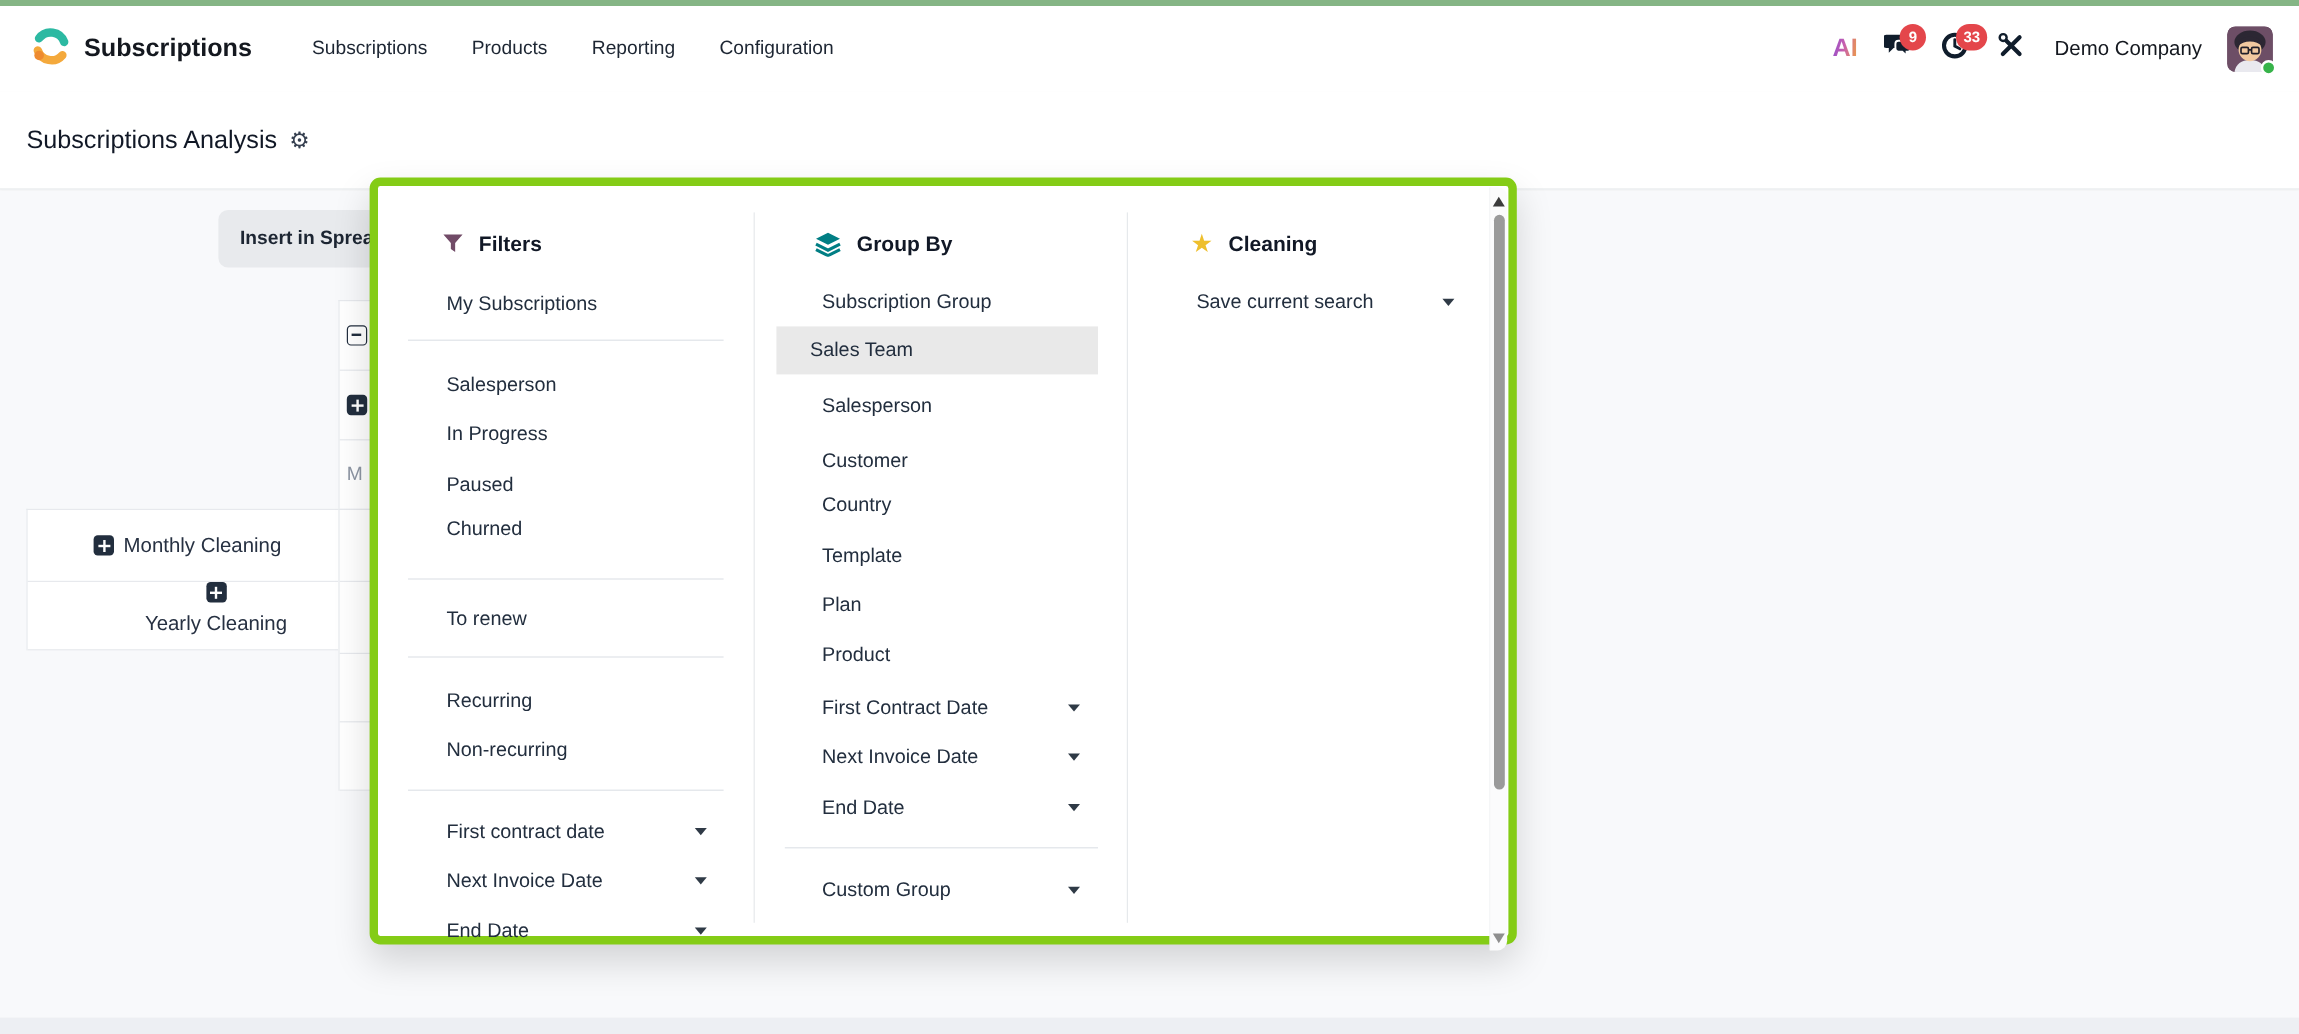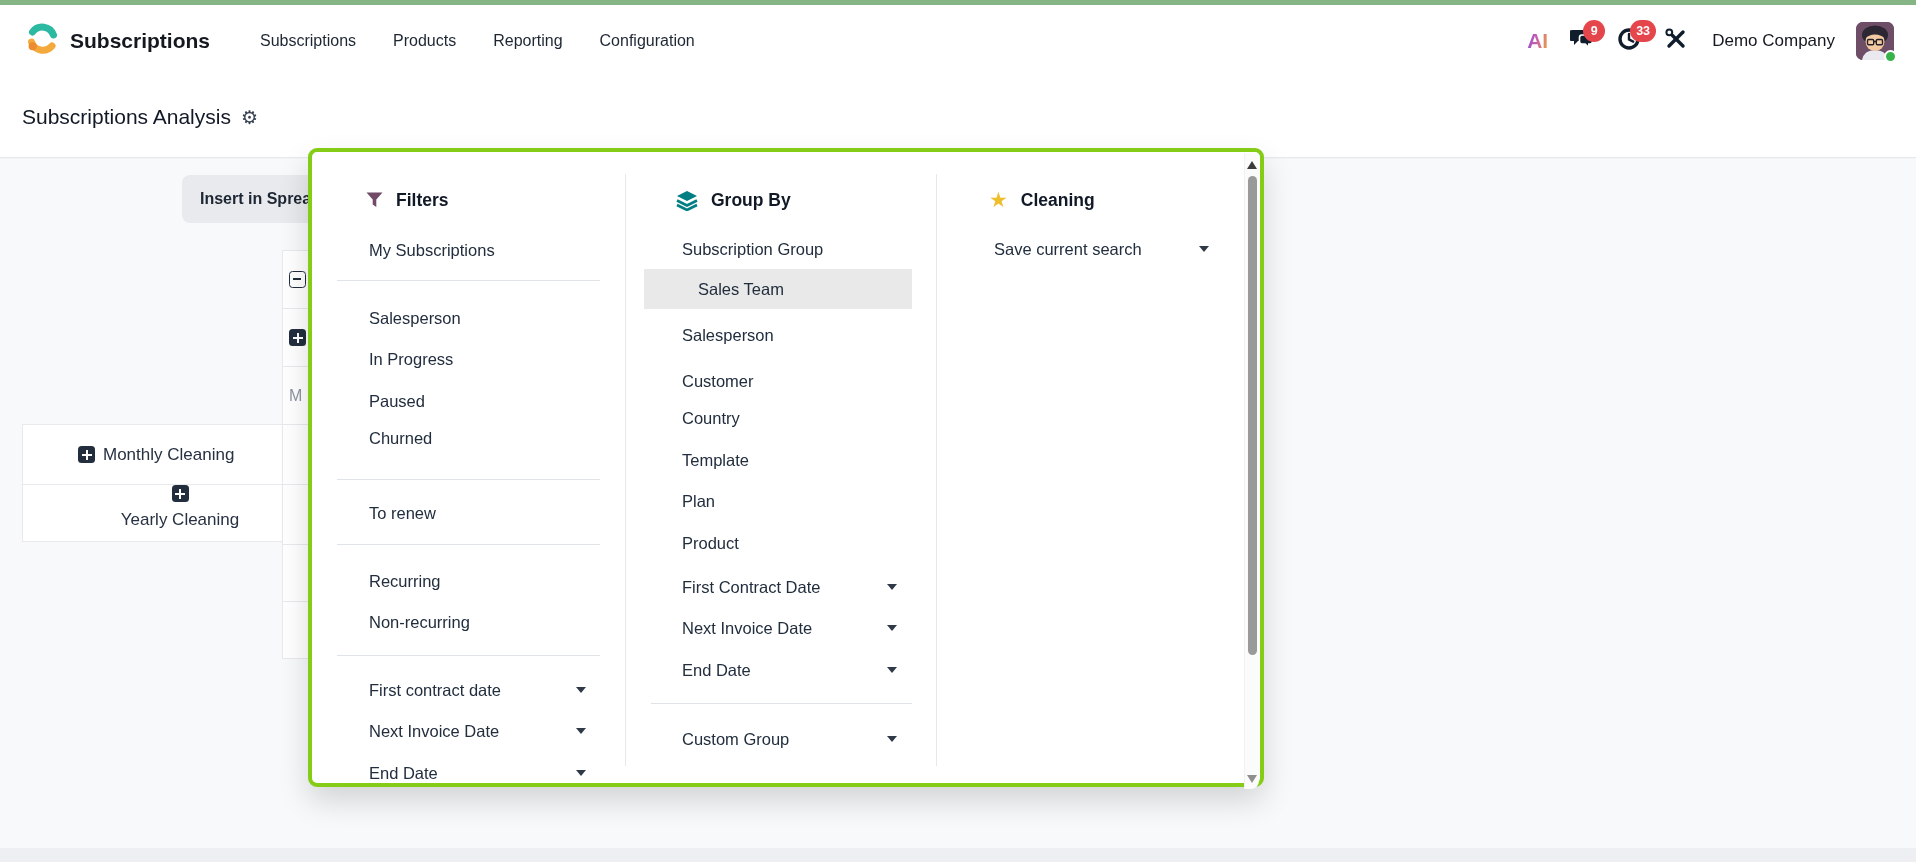--- a/index.html
+++ b/index.html
@@ -62,29 +62,29 @@
   .pv-values { position:absolute; left:282px; top:265px; width:120px; background:#fff; border-left:1px solid #e7e9ed; border-top:1px solid #e7e9ed; }
   .pv-values .pv-vcell { border-bottom:1px solid #e7e9ed; }
   .icon-plus { display:inline-block; width:17px; height:17px; background:#222e3e; border-radius:3.5px; position:relative; flex:none; }
   .icon-plus::before { content:""; position:absolute; left:3.5px; top:7.5px; width:10px; height:2px; background:#fff; }
   .icon-plus::after  { content:""; position:absolute; left:7.5px; top:3.5px; width:2px; height:10px; background:#fff; }
   .icon-minus-o { display:inline-block; width:17px; height:17px; background:#fff; border:1.6px solid #222e3e; border-radius:3.5px; position:relative; flex:none; }
   .icon-minus-o::before { content:""; position:absolute; left:2.5px; top:5.9px; width:8.5px; height:1.8px; background:#222e3e; }
   .pv-measure { font-size:16px; color:#8d95a3; }
 
   
-  .sd-panel { position:absolute; left:308px; top:148px; width:956px; height:639px; background:#fff; border:4px solid #84cc16;
+  .sd-panel { position:absolute; left:308px; top:148px; width:956px; height:639px; background:#fff; border:7px solid #84cc16;
               border-radius:9px; box-shadow:0 14px 30px rgba(0,0,0,.15); z-index:50; }
   .sep { position:absolute; top:22px; width:1px; height:592px; background:#e6e9ec; }
   .col-head { position:absolute; top:28px; height:40px; display:flex; align-items:center; gap:13px; font-weight:700; font-size:17.5px; color:#111826; }
   .item { position:absolute; height:40px; line-height:40px; font-size:16.5px; color:#222e3e; cursor:pointer; white-space:nowrap; }
   .f-item { left:57px; }
   .g-item { left:370px; }
   .fav-item { left:682px; }
-  .g-item.highlight { left:332px; width:268px; padding-left:54px; background:#e9e9e9; }
+  .g-item.highlight { left:332px; width:268px; padding-left:28px; background:#e9e9e9; }
   .f-div { position:absolute; left:25px; width:263px; height:1px; background:#dfe3e8; }
   .g-div { position:absolute; left:339px; width:261px; height:1px; background:#dfe3e8; }
   .caret { position:absolute; width:0; height:0; border-left:5.5px solid transparent; border-right:5.5px solid transparent; border-top:6.5px solid #2f3a46; cursor:pointer; }
   .star { font-family:"DejaVu Sans", sans-serif; font-size:21px; color:#eebf2d; line-height:1; }
 
   
   .sd-scroll { position:absolute; right:1px; top:1px; width:15px; height:636px; background:#fbfbfc; border-left:1px solid #f0f1f3; border-radius:0 8px 8px 0; }
   .sd-thumb { position:absolute; left:3px; top:23px; width:9px; height:479px; background:#9a9a9a; border-radius:4.5px; cursor:pointer; }
   .sd-up { position:absolute; left:2px; top:8px; width:0; height:0; border-left:5.5px solid transparent; border-right:5.5px solid transparent; border-bottom:8px solid #3c3c3c; cursor:pointer; }
   .sd-down { position:absolute; left:2px; top:622px; width:0; height:0; border-left:5.5px solid transparent; border-right:5.5px solid transparent; border-top:8px solid #8f8f8f; cursor:pointer; }

